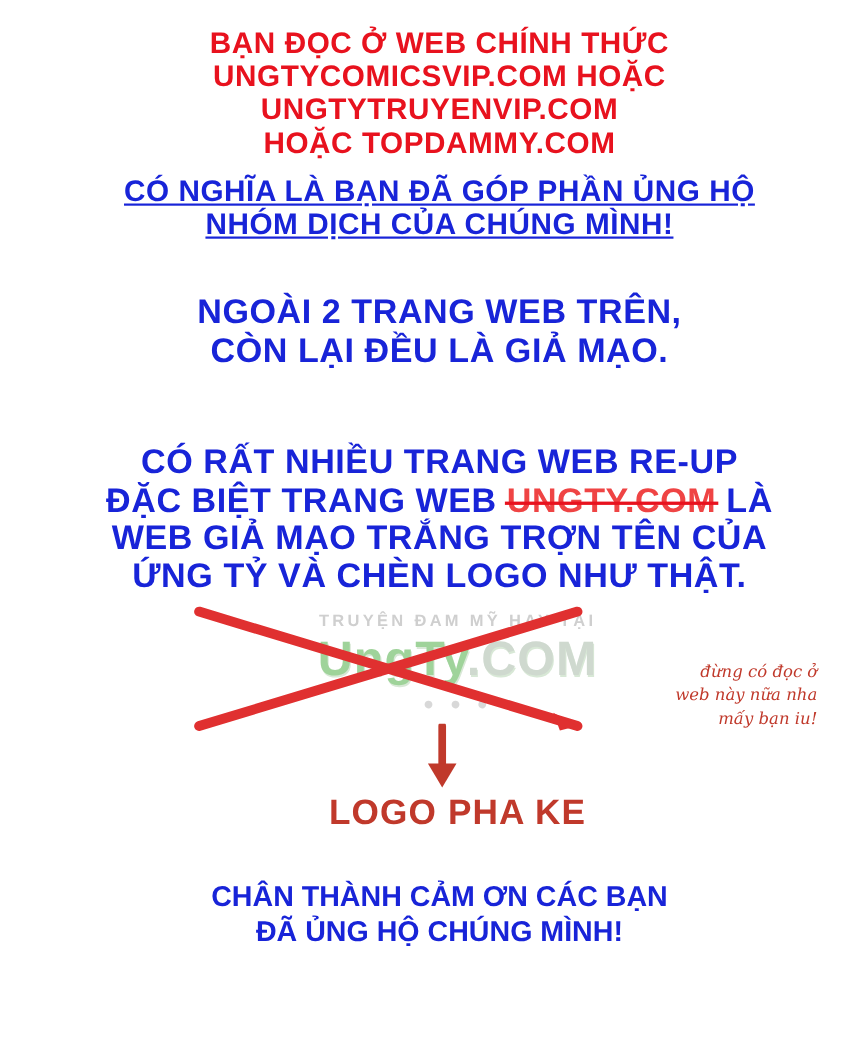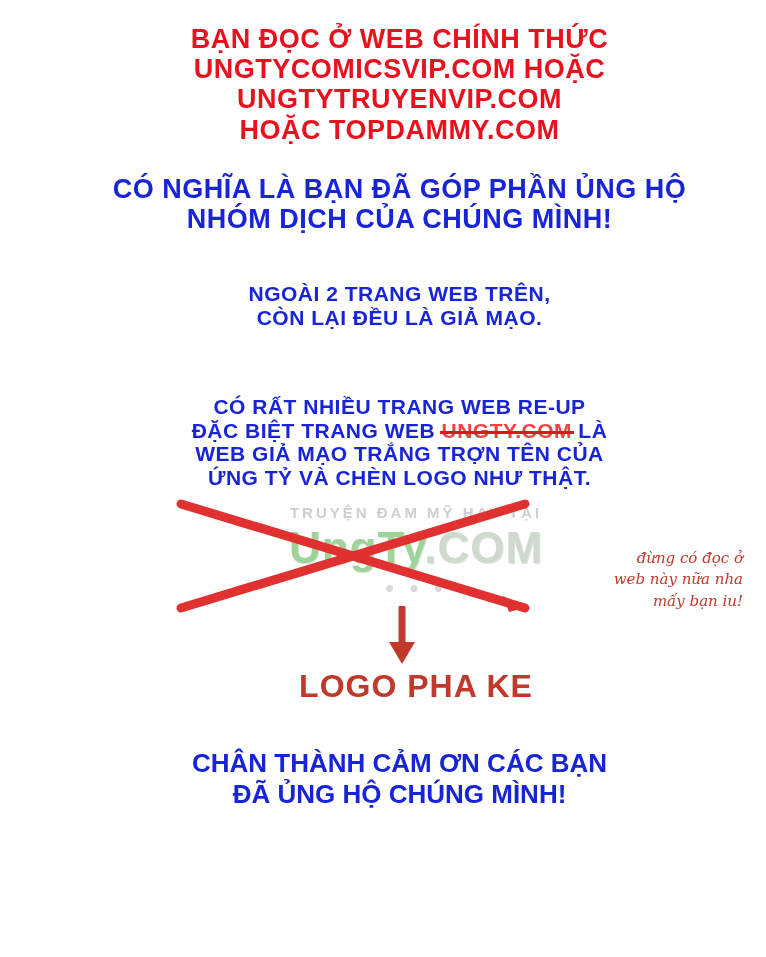--- a/index.html
+++ b/index.html
@@ -36,21 +36,21 @@
   .red-head .l1 { font-size: 27px; }
   .red-head .l2 { font-size: 27px; }
   .red-head .l3 { font-size: 27px; }
 
   .blue {
     color: #1824d8;
     font-weight: 700;
     letter-spacing: 0.5px;
   }
   .blue-big { font-size: 27px; }
-  .blue-mid { font-size: 21px; }
+  .blue-mid { font-size: 31px; }
 
   .sec-top { padding-top: 24px; }
 
   .strike-wrap {
     position: relative;
     display: inline-block;
     color: #ef4444;
   }
   .strike-wrap::after {
     content: "";
@@ -152,21 +152,21 @@
 <body>
 
 <div class="page">
 
   <div class="block sec-top red-head">
     <div class="l1">BẠN ĐỌC Ở WEB CHÍNH THỨC</div>
     <div class="l2">UNGTYCOMICSVIP.COM HOẶC UNGTYTRUYENVIP.COM</div>
     <div class="l3">HOẶC TOPDAMMY.COM</div>
   </div>
 
-  <div class="block blue blue-big" style="margin-top:29px;">
+  <div class="block blue blue-big" style="margin-top:14px;text-decoration:underline;">
     <div>CÓ NGHĨA LÀ BẠN ĐÃ GÓP PHẦN ỦNG HỘ</div>
     <div>NHÓM DỊCH CỦA CHÚNG MÌNH!</div>
   </div>
 
   <div class="block blue blue-mid" style="margin-top:48px;">
     <div>NGOÀI 2 TRANG WEB TRÊN,</div>
     <div>CÒN LẠI ĐỀU LÀ GIẢ MẠO.</div>
   </div>
 
   <div class="block blue blue-mid" style="margin-top:66px;">

